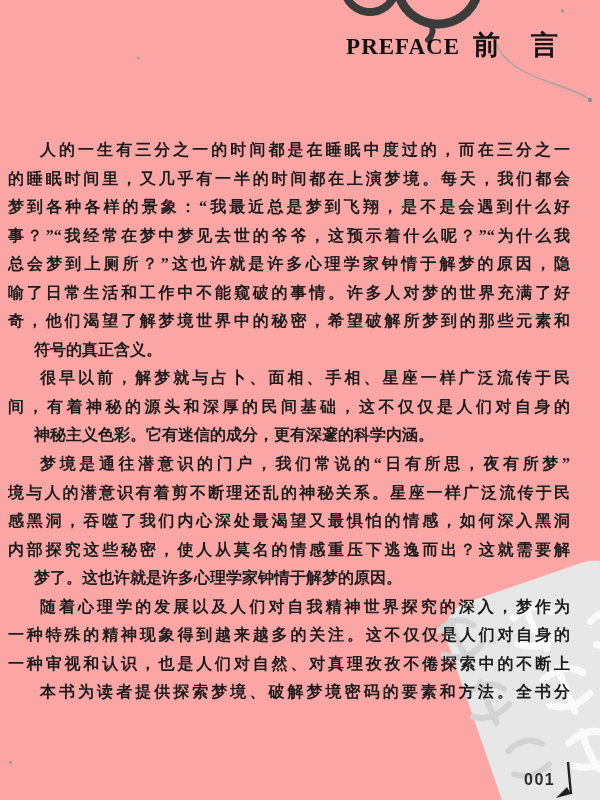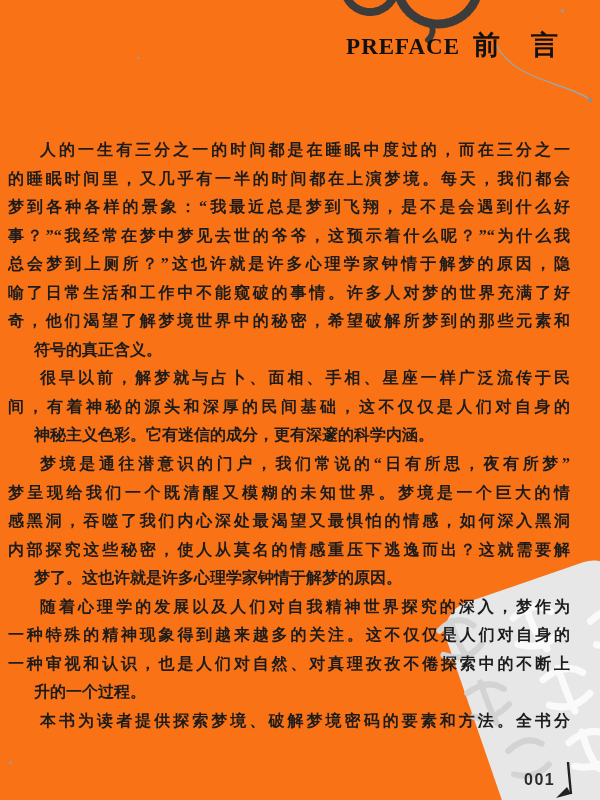--- a/index.html
+++ b/index.html
@@ -1,18 +1,18 @@
 <!DOCTYPE html>
 <html><head>
 <meta charset="utf-8">
 <style>
   html,body{margin:0;padding:0;background:#888;}
   .page{
     position:relative;width:600px;height:800px;margin:0 auto;
-    background:#f97316;overflow:hidden;
+    background:#fca5a5;overflow:hidden;
     font-family:"Liberation Serif","DejaVu Serif",serif;
   }
   
   .hdr{
     position:absolute;top:27px;right:40px;z-index:3;
     display:flex;align-items:baseline;gap:13px;color:#111;
   }
   .hdr .en{
     font-weight:bold;font-size:23px;letter-spacing:1px;
     font-family:"Liberation Serif","DejaVu Serif",serif;
@@ -94,28 +94,27 @@
       <div class="line">梦到各种各样的景象：“我最近总是梦到飞翔，是不是会遇到什么好</div>
       <div class="line">事？”“我经常在梦中梦见去世的爷爷，这预示着什么呢？”“为什么我</div>
       <div class="line">总会梦到上厕所？”这也许就是许多心理学家钟情于解梦的原因，隐</div>
       <div class="line">喻了日常生活和工作中不能窥破的事情。许多人对梦的世界充满了好</div>
       <div class="line">奇，他们渴望了解梦境世界中的秘密，希望破解所梦到的那些元素和</div>
       <div class="line plast">符号的真正含义。</div>
       <div class="line pfirst">很早以前，解梦就与占卜、面相、手相、星座一样广泛流传于民</div>
       <div class="line">间，有着神秘的源头和深厚的民间基础，这不仅仅是人们对自身的</div>
       <div class="line plast">神秘主义色彩。它有迷信的成分，更有深邃的科学内涵。</div>
       <div class="line pfirst">梦境是通往潜意识的门户，我们常说的“日有所思，夜有所梦”</div>
-      <div class="line">梦呈现给我们一个既清醒又模糊的未知世界。梦境是一个巨大的情</div>
+      <div class="line">境与人的潜意识有着剪不断理还乱的神秘关系。星座一样广泛流传于民</div>
       <div class="line">感黑洞，吞噬了我们内心深处最渴望又最惧怕的情感，如何深入黑洞</div>
       <div class="line">内部探究这些秘密，使人从莫名的情感重压下逃逸而出？这就需要解</div>
       <div class="line plast">梦了。这也许就是许多心理学家钟情于解梦的原因。</div>
       <div class="line pfirst">随着心理学的发展以及人们对自我精神世界探究的深入，梦作为</div>
       <div class="line">一种特殊的精神现象得到越来越多的关注。这不仅仅是人们对自身的</div>
       <div class="line">一种审视和认识，也是人们对自然、对真理孜孜不倦探索中的不断上</div>
-      <div class="line plast">升的一个过程。</div>
       <div class="line pfirst">本书为读者提供探索梦境、破解梦境密码的要素和方法。全书分</div>
     </div>
 
   <span class="pagenum">001</span>
   <svg class="corner" width="36" height="44" viewBox="0 0 36 44">
     <path d="M18,6 C19,18 20,28 21,38" fill="none" stroke="#222" stroke-width="2.4"></path>
     <path d="M21,38 L6,42 L17,31 Z" fill="#222"></path>
   </svg>
 
   <div class="speck" style="left:137px;top:57px;width:3px;height:2px;"></div>

